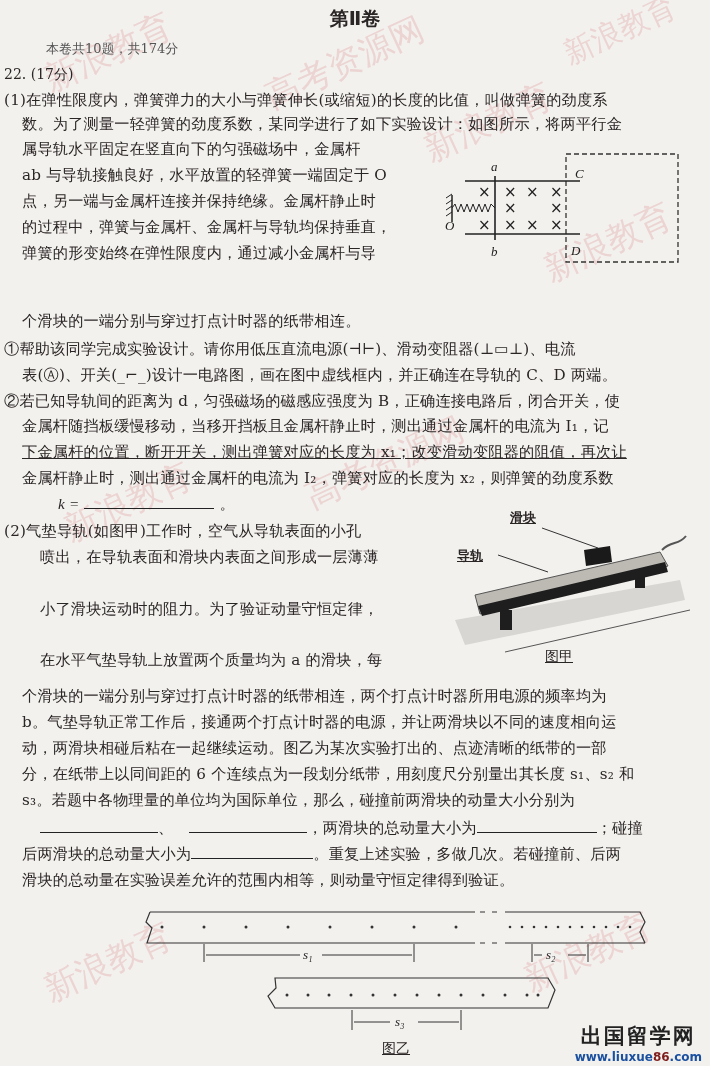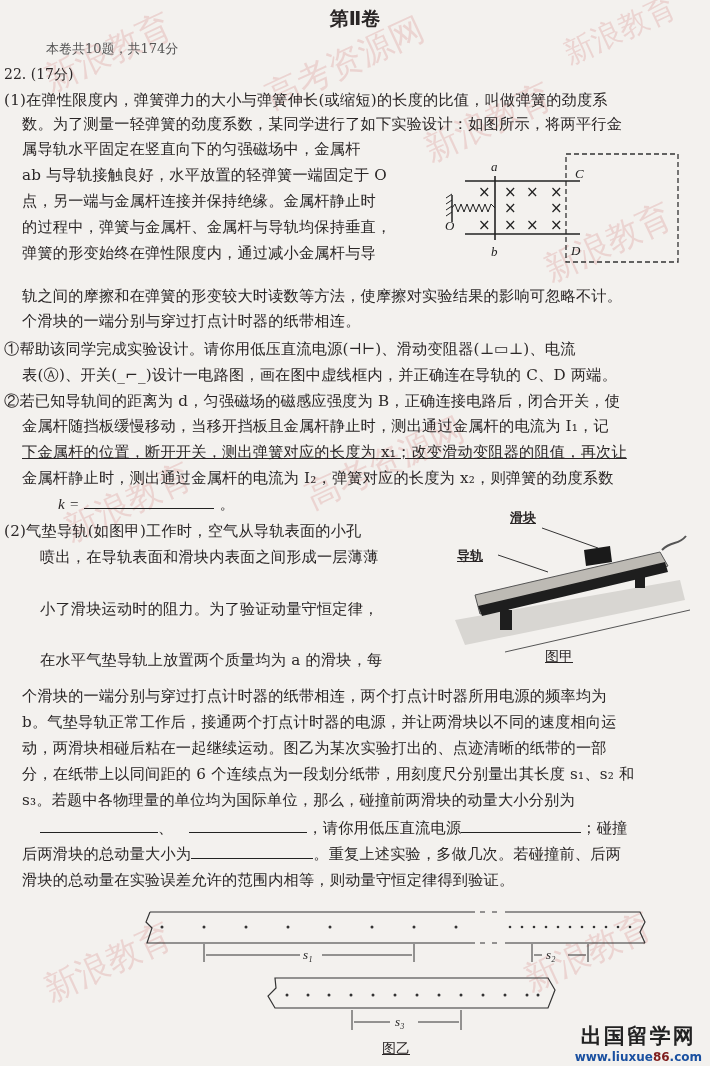--- a/index.html
+++ b/index.html
@@ -43,21 +43,20 @@
   <div class="abs sub">本卷共10题，共174分</div>
   <div class="abs qnum">22. (17分)</div>
 
   <div class="abs line" style="left:4px;top:88px;">(1)在弹性限度内，弹簧弹力的大小与弹簧伸长(或缩短)的长度的比值，叫做弹簧的劲度系</div>
   <div class="abs line" style="left:22px;top:112px;">数。为了测量一轻弹簧的劲度系数，某同学进行了如下实验设计：如图所示，将两平行金</div>
   <div class="abs line" style="left:22px;top:137px;">属导轨水平固定在竖直向下的匀强磁场中，金属杆</div>
   <div class="abs line" style="left:22px;top:163px;">ab 与导轨接触良好，水平放置的轻弹簧一端固定于 O</div>
   <div class="abs line" style="left:22px;top:189px;">点，另一端与金属杆连接并保持绝缘。金属杆静止时</div>
   <div class="abs line" style="left:22px;top:215px;">的过程中，弹簧与金属杆、金属杆与导轨均保持垂直，</div>
   <div class="abs line" style="left:22px;top:241px;">弹簧的形变始终在弹性限度内，通过减小金属杆与导</div>
-  <div class="abs line" style="left:22px;top:284px;">轨之间的摩擦和在弹簧的形变较大时读数等方法，使摩擦对实验结果的影响可忽略不计。</div>
   <div class="abs line" style="left:22px;top:309px;">个滑块的一端分别与穿过打点计时器的纸带相连。</div>
 
   <div class="abs line" style="left:4px;top:337px;">①帮助该同学完成实验设计。请你用低压直流电源(⊣⊢)、滑动变阻器(⊥▭⊥)、电流</div>
   <div class="abs line" style="left:22px;top:363px;">表(Ⓐ)、开关(_⌐_)设计一电路图，画在图中虚线框内，并正确连在导轨的 C、D 两端。</div>
 
   <div class="abs line" style="left:4px;top:389px;">②若已知导轨间的距离为 d，匀强磁场的磁感应强度为 B，正确连接电路后，闭合开关，使</div>
   <div class="abs line" style="left:22px;top:414px;">金属杆随挡板缓慢移动，当移开挡板且金属杆静止时，测出通过金属杆的电流为 I₁，记</div>
   <div class="abs line" style="left:22px;top:440px;text-decoration:underline;">下金属杆的位置，断开开关，测出弹簧对应的长度为 x₁；改变滑动变阻器的阻值，再次让</div>
   <div class="abs line" style="left:22px;top:466px;">金属杆静止时，测出通过金属杆的电流为 I₂，弹簧对应的长度为 x₂，则弹簧的劲度系数</div>
   <div class="abs line" style="left:58px;top:492px;">
@@ -104,21 +103,21 @@
   <div class="abs line" style="left:40px;top:545px;">喷出，在导轨表面和滑块内表面之间形成一层薄薄</div>
   <div class="abs line" style="left:40px;top:597px;">小了滑块运动时的阻力。为了验证动量守恒定律，</div>
   <div class="abs line" style="left:40px;top:623px;margin-top:25px;">在水平气垫导轨上放置两个质量均为 a 的滑块，每</div>
   <div class="abs line" style="left:22px;top:684px;">个滑块的一端分别与穿过打点计时器的纸带相连，两个打点计时器所用电源的频率均为</div>
   <div class="abs line" style="left:22px;top:710px;">b。气垫导轨正常工作后，接通两个打点计时器的电源，并让两滑块以不同的速度相向运</div>
   <div class="abs line" style="left:22px;top:736px;">动，两滑块相碰后粘在一起继续运动。图乙为某次实验打出的、点迹清晰的纸带的一部</div>
   <div class="abs line" style="left:22px;top:762px;">分，在纸带上以同间距的 6 个连续点为一段划分纸带，用刻度尺分别量出其长度 s₁、s₂ 和</div>
   <div class="abs line" style="left:22px;top:788px;">s₃。若题中各物理量的单位均为国际单位，那么，碰撞前两滑块的动量大小分别为</div>
 
   <div class="abs line" style="left:40px;top:816px;">
-    <span class="blank" style="width:118px;"></span><span>、</span><span class="blank" style="width:118px;margin-left:16px;"></span><span>，请你用低压直流电源</span><span class="blank" style="width:120px;"></span><span>；碰撞</span>
+    <span class="blank" style="width:118px;"></span><span>、</span><span class="blank" style="width:118px;margin-left:16px;"></span><span>，两滑块的总动量大小为</span><span class="blank" style="width:120px;"></span><span>；碰撞</span>
   </div>
   <div class="abs line" style="left:22px;top:842px;">
     <span>后两滑块的总动量大小为</span><span class="blank" style="width:122px;"></span><span>。重复上述实验，多做几次。若碰撞前、后两</span>
   </div>
   <div class="abs line" style="left:22px;top:868px;">滑块的总动量在实验误差允许的范围内相等，则动量守恒定律得到验证。</div>
 
   <svg class="abs" style="left:440px;top:510px;" width="270" height="150">
     <polygon points="15,110 240,70 245,90 25,135" fill="#d8d6d2"></polygon>
     <polygon points="35,85 220,42 228,56 40,104" fill="#bdbab4" stroke="#555" stroke-width="1"></polygon>
     <polygon points="38,96 225,52 228,62 42,106" fill="#1e1e1e"></polygon>

